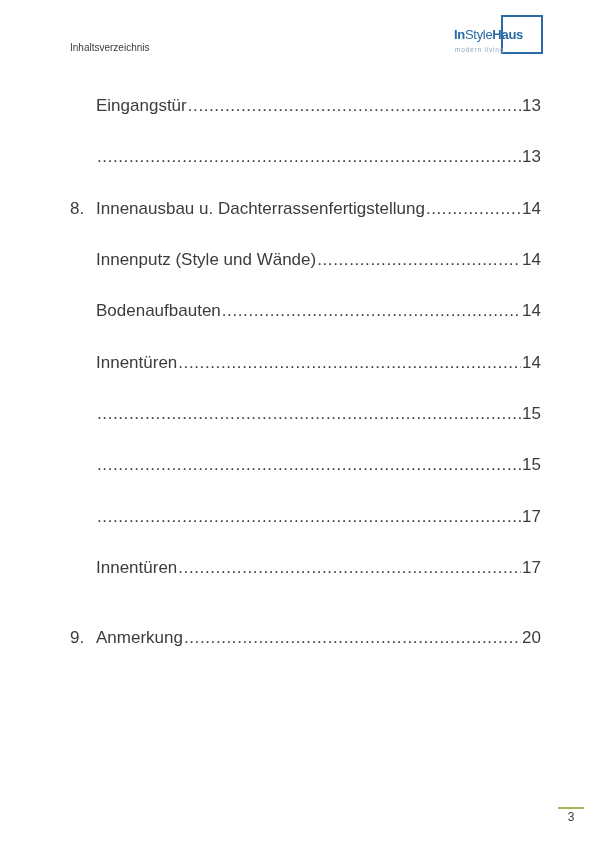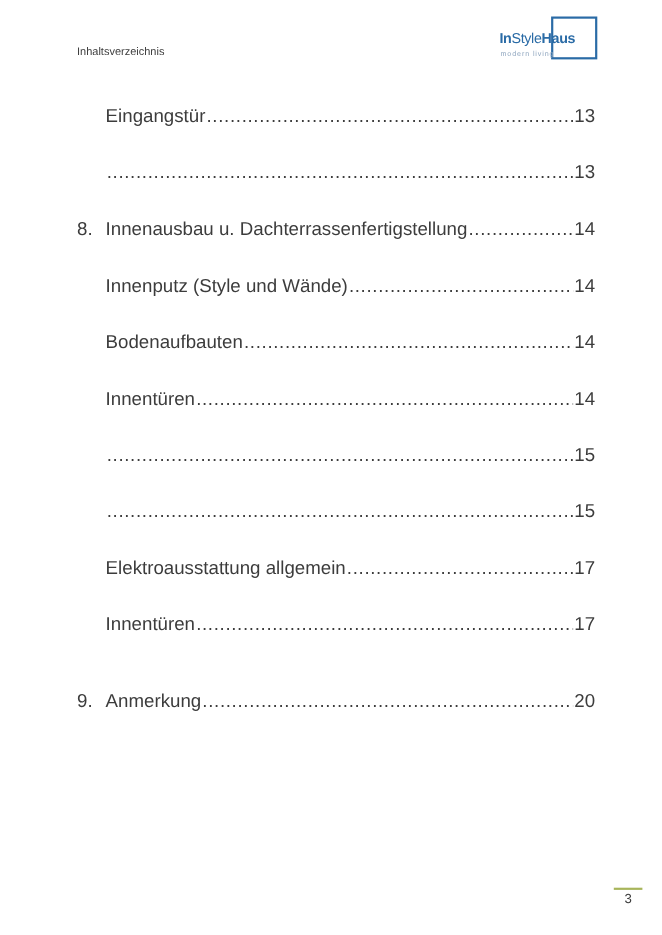--- a/index.html
+++ b/index.html
@@ -131,21 +131,20 @@
     </div>
 
     <div class="toc-row">
       <span class="toc-num"></span>
       <span class="toc-leader">............................................................................................................................................................................................................................</span>
       <span class="toc-page">15</span>
     </div>
 
     <div class="toc-row">
       <span class="toc-num"></span>
-      <span class="toc-label">Elektroausstattung allgemein</span>
       <span class="toc-leader">............................................................................................................................................................................................................................</span>
       <span class="toc-page">17</span>
     </div>
 
     <div class="toc-row">
       <span class="toc-num"></span>
       <span class="toc-label">Innentüren</span>
       <span class="toc-leader">............................................................................................................................................................................................................................</span>
       <span class="toc-page">17</span>
     </div>

